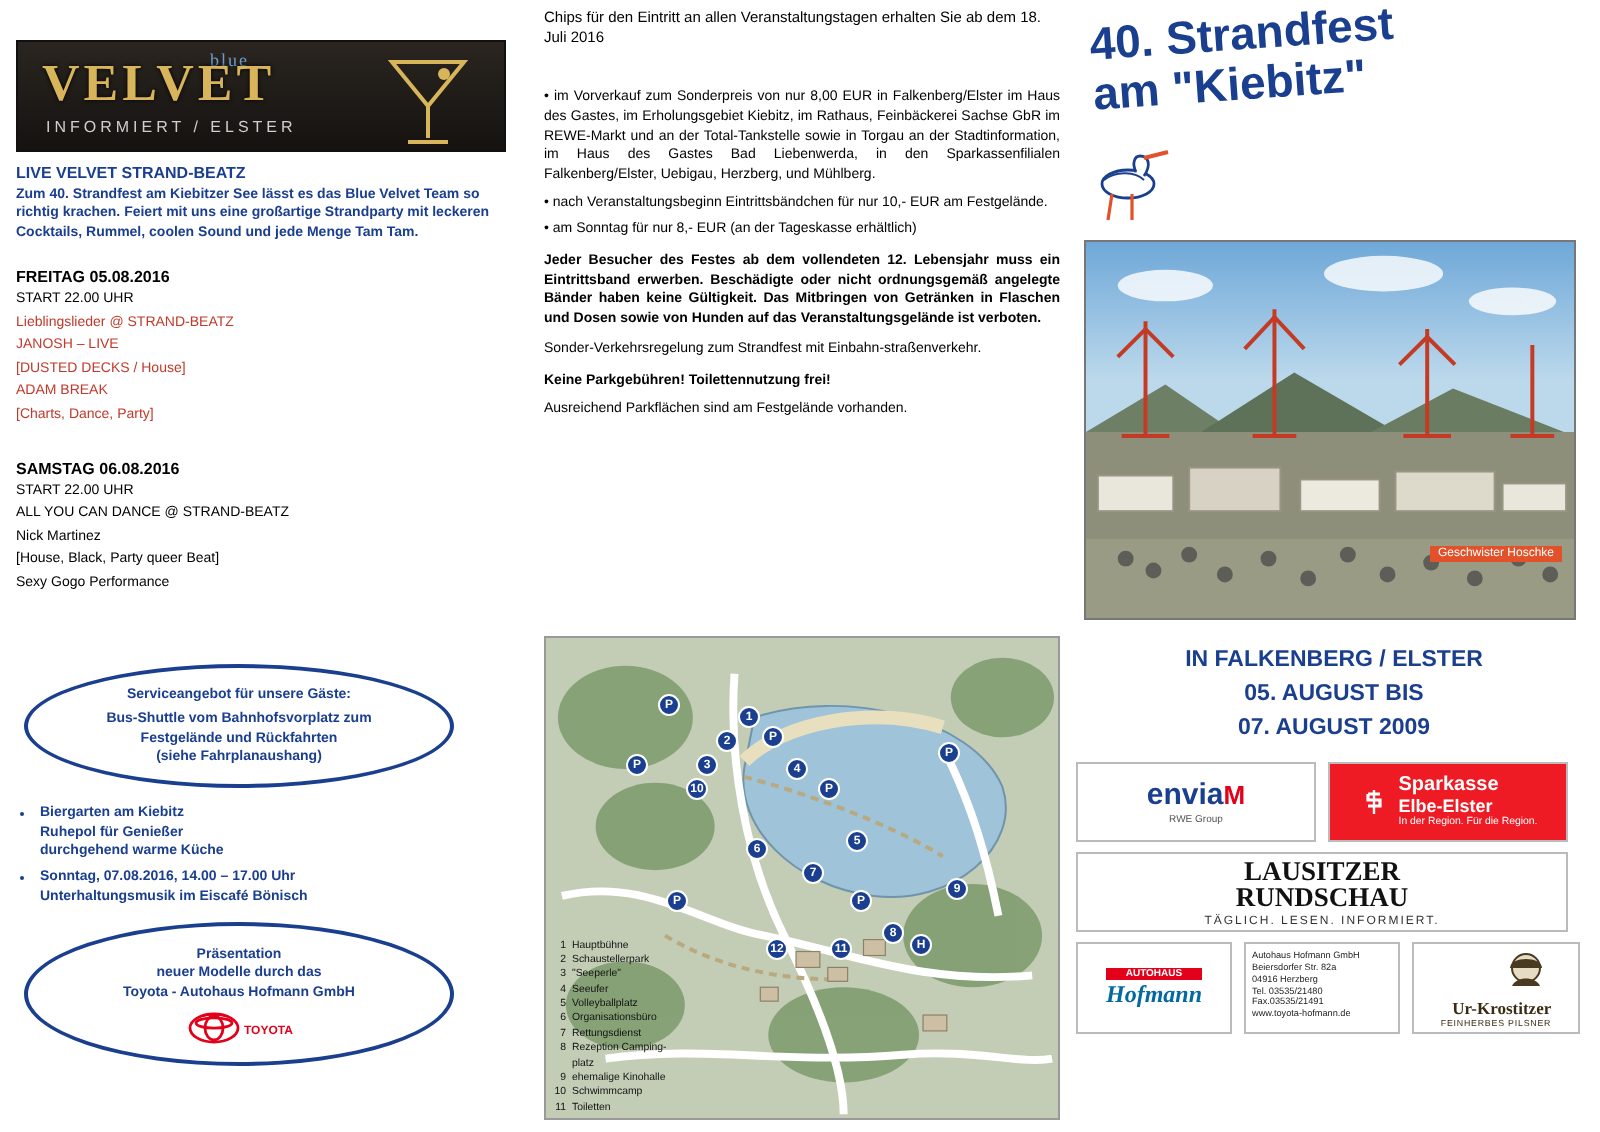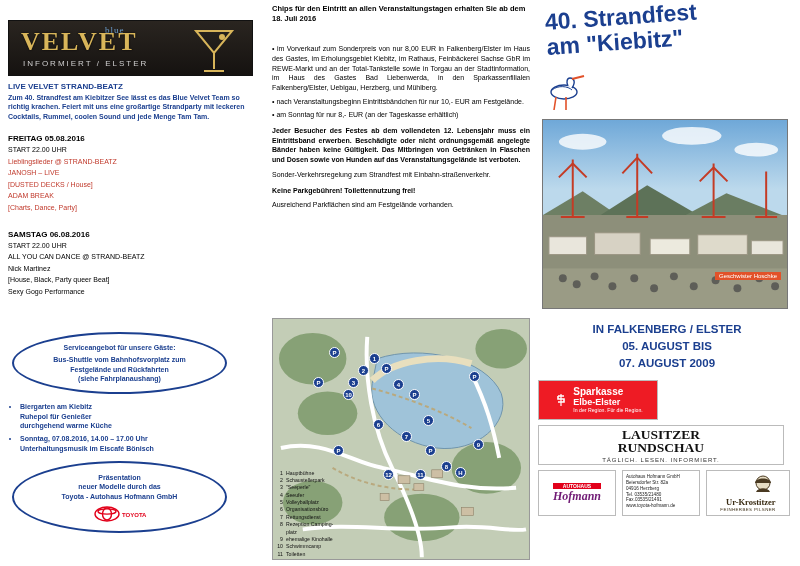--- a/index.html
+++ b/index.html
@@ -67,21 +67,21 @@
   }
   .oval-1 { width:215px; height:62px; font-size:7px; margin:0 0 8px 4px; line-height:1.35; }
   .oval-2 { width:215px; height:72px; font-size:7px; margin:8px 0 0 4px; line-height:1.4; }
   .oval-2 .toyota-logo { margin-top:4px; }
 
   ul.bullets { margin:4px 0 0 12px; padding:0; }
   ul.bullets li { font-size:7px; font-weight:bold; color:#1b3f8f; line-height:1.35; margin-bottom:4px; }
   ul.bullets li span.norm { font-weight:bold; }
 
   
-  .mid-head { font-size:7.5px; font-weight:bold; line-height:1.35; margin-bottom:20px; }
+  .mid-head { font-size:7.5px; font-weight:normal; line-height:1.35; margin-bottom:20px; }
   .mid-p { font-size:7px; line-height:1.38; margin:0 0 4px 0; text-align:justify; }
   .mid-p.b { font-weight:bold; }
 
   
   .map-wrap {
     position:absolute; left:272px; top:318px; width:258px; height:242px;
     border:1px solid #999;
     background: linear-gradient(160deg,#cfd8c5 0%, #b9c6ac 45%, #a8b89c 100%);
     overflow:hidden;
   }
@@ -406,20 +406,26 @@
     </div>
 
     <div class="fest-where">
       <div>IN FALKENBERG / ELSTER</div>
       <div>05. AUGUST BIS</div>
       <div>07. AUGUST 2009</div>
     </div>
 
     <div class="sponsors">
       <div class="spon-row">
+        <div class="spon-box envia">
+          <div style="text-align:center">
+            <span style="font-size:15px;font-weight:bold;color:#1b3f8f;font-family:'Liberation Sans',sans-serif">envia</span><span style="font-size:13px;font-weight:bold;color:#e2001a">M</span>
+            <div style="font-size:5px;color:#555;margin-top:1px">RWE Group</div>
+          </div>
+        </div>
         <div class="spon-box sparkasse">
           <div style="display:flex;align-items:center;gap:4px;padding:0 5px">
             <svg width="16" height="16" viewBox="0 0 16 16">
               <rect x="0" y="0" width="16" height="16" fill="#ee1b24"></rect>
               <path d="M5,4 h6 M5,4 v3 h6 v3 h-6" fill="none" stroke="#fff" stroke-width="1.6"></path>
               <path d="M8,2 v12" stroke="#fff" stroke-width="1.2"></path>
             </svg>
             <div>
               <div class="sk-text">Sparkasse</div>
               <div class="sk-text" style="font-size:9px">Elbe-Elster</div>
@@ -436,21 +442,21 @@
             <div class="lr-main">RUNDSCHAU</div>
             <div class="lr-sub">TÄGLICH. LESEN. INFORMIERT.</div>
           </div>
         </div>
       </div>
 
       <div class="spon-row">
         <div class="spon-box hofmann" style="width:78px">
           <div style="text-align:center">
             <div style="background:#e2001a;color:#fff;font-size:5px;font-weight:bold;padding:0 2px">AUTOHAUS</div>
-            <div style="font-family:'Liberation Serif',serif;font-style:italic;font-weight:bold;font-size:12px;color:#701a75">Hofmann</div>
+            <div style="font-family:'Liberation Serif',serif;font-style:italic;font-weight:bold;font-size:12px;color:#0369a1">Hofmann</div>
           </div>
         </div>
         <div class="spon-box hof-addr" style="width:78px;display:block">
           <div>Autohaus Hofmann GmbH</div>
           <div>Beiersdorfer Str. 82a</div>
           <div>04916 Herzberg</div>
           <div>Tel. 03535/21480</div>
           <div>Fax.03535/21491</div>
           <div>www.toyota-hofmann.de</div>
         </div>

